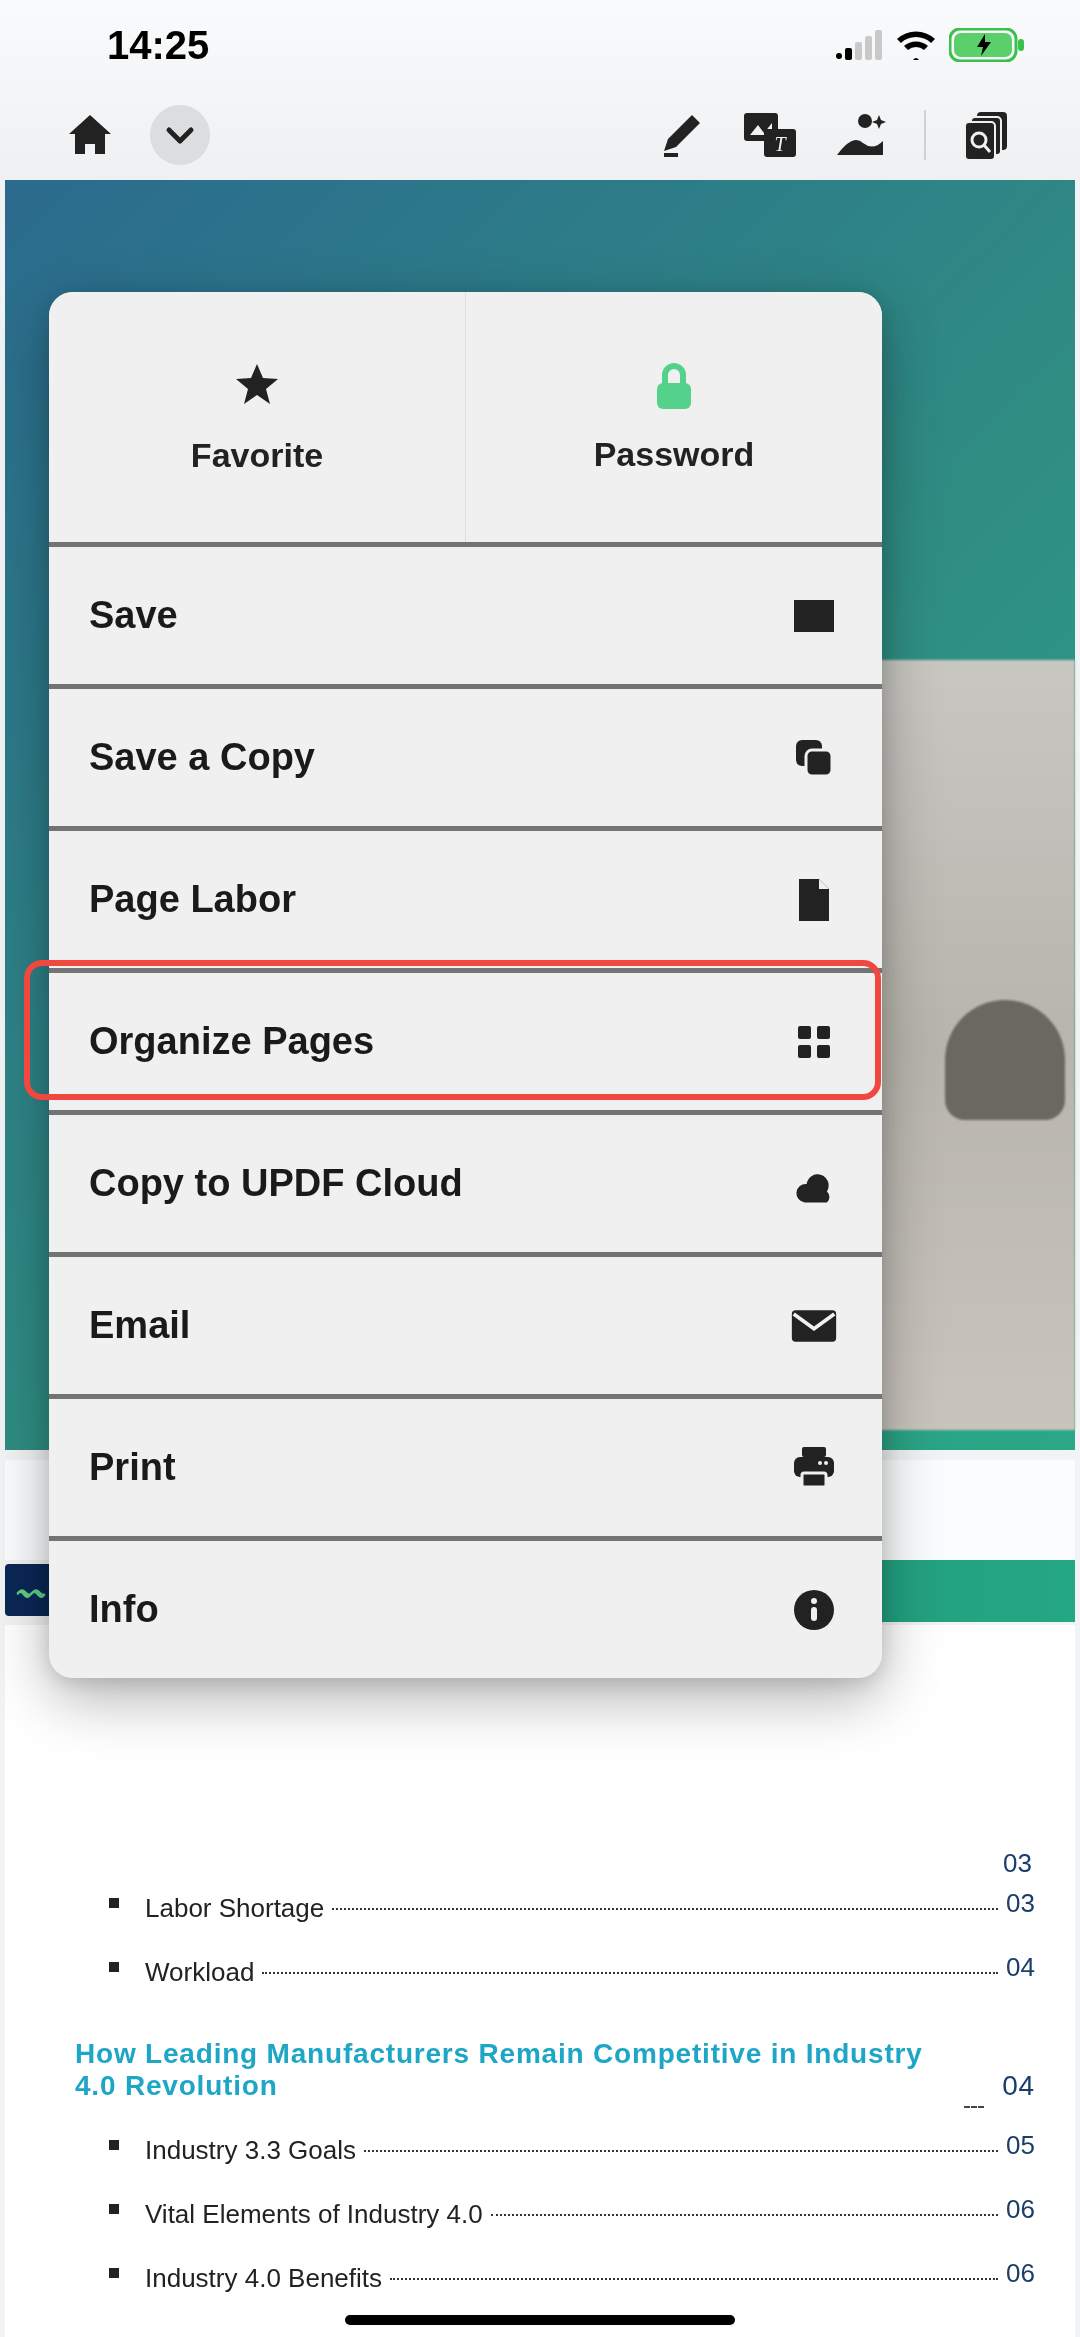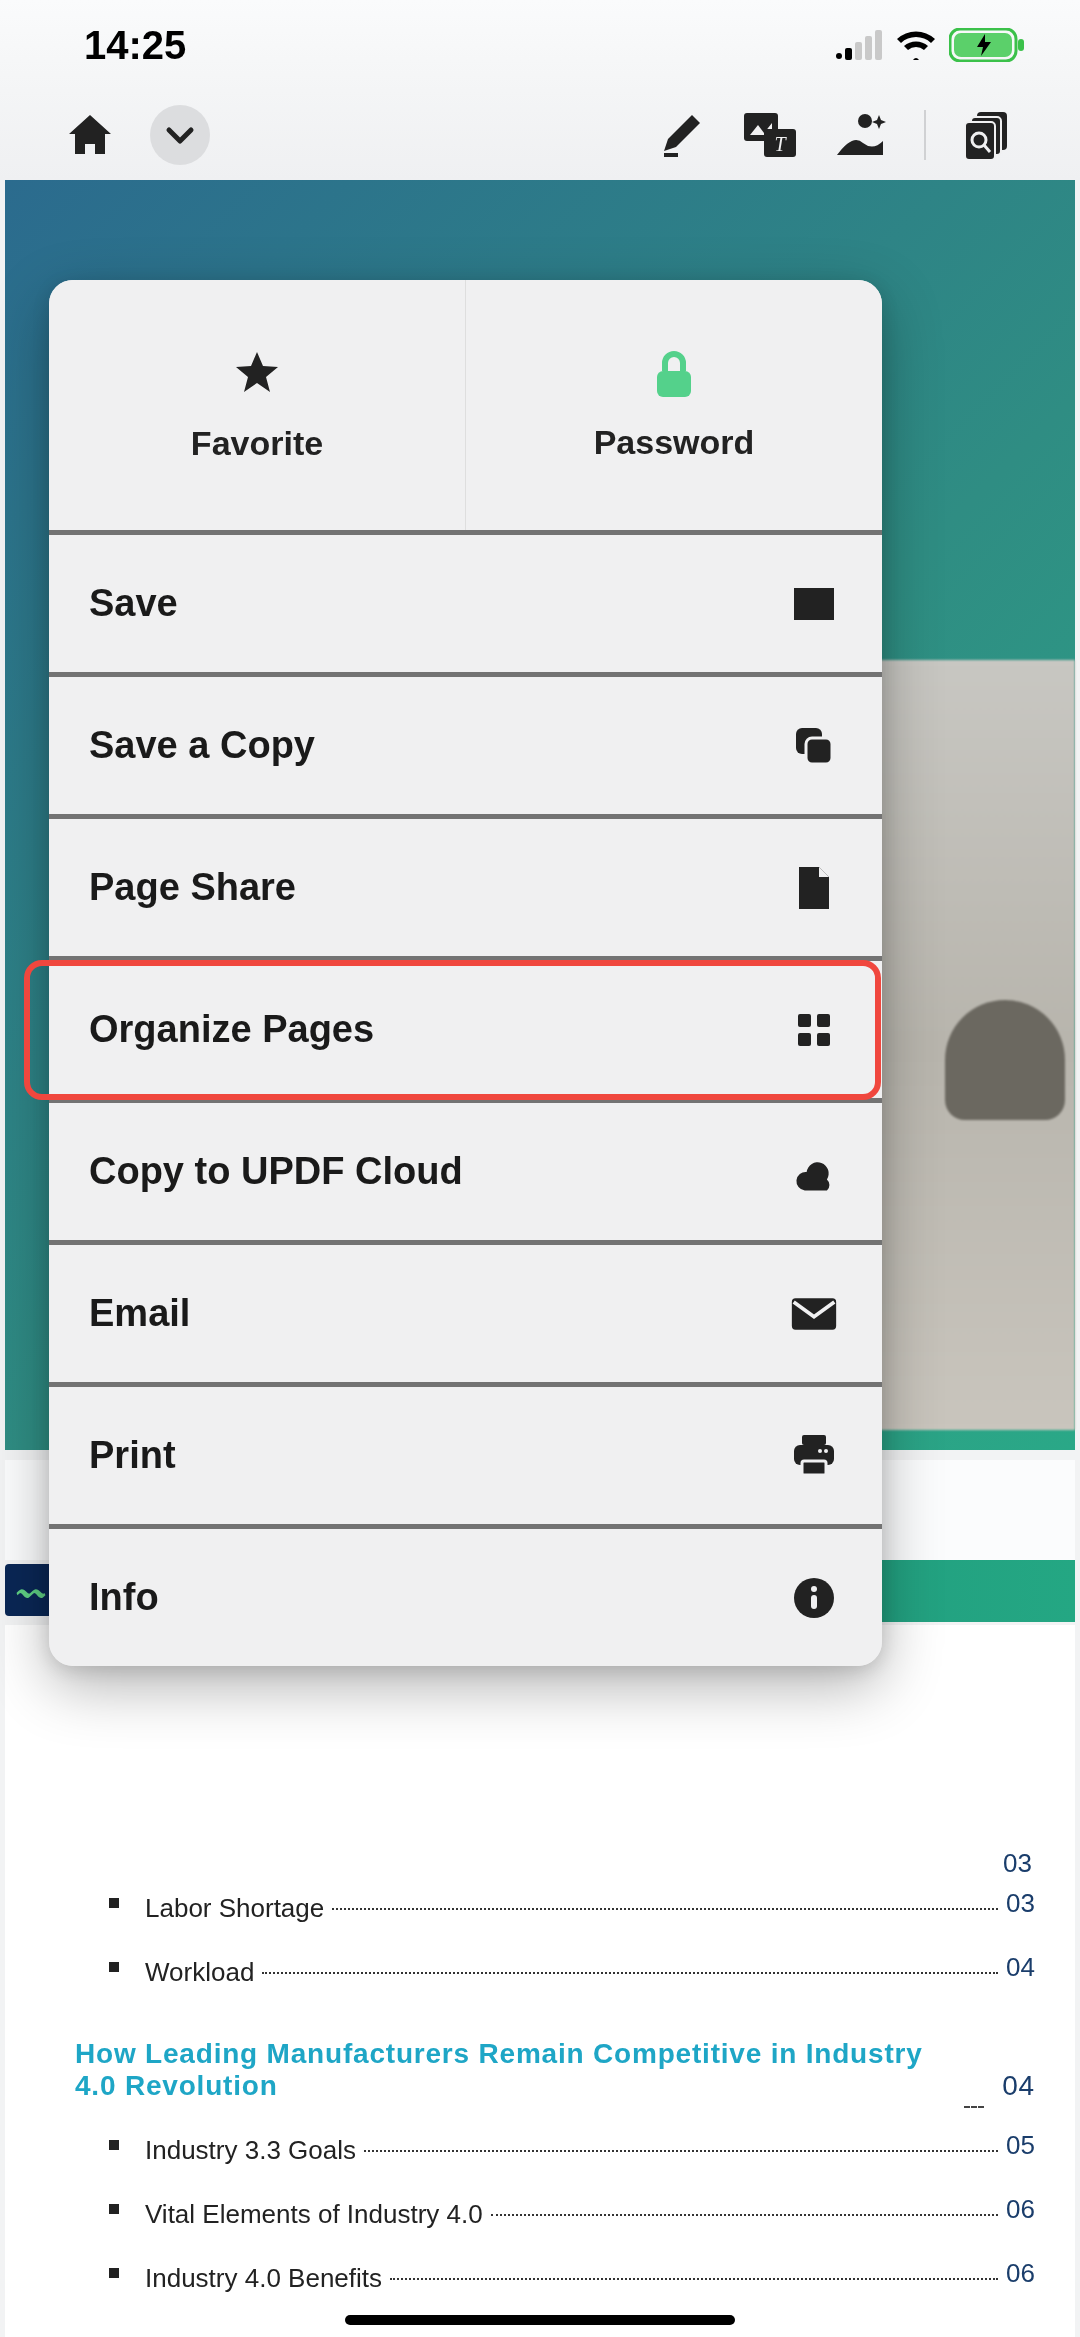--- a/index.html
+++ b/index.html
@@ -11,21 +11,21 @@
     position: relative;
     overflow: hidden;
   }
 
   
   .status-bar {
     height: 90px;
     display: flex;
     align-items: center;
     justify-content: space-between;
-    padding: 0 55px 0 84px;
+    padding: 0 55px 0 107px;
     background: linear-gradient(#fafbfc, #f4f5f6);
   }
   .status-time {
     font-size: 40px;
     font-weight: 700;
     color: #000;
   }
   .status-right { display: flex; align-items: center; gap: 12px; }
 
   
@@ -63,21 +63,21 @@
   }
   .doc-photo .motor { position:absolute; top:340px; right:10px; width:120px; height:120px; background:#6b6860; border-radius:60px 60px 20px 20px;}
   .doc-white-strip { position:absolute; top:1460px; left:5px; right:5px; height:100px; background:#fbfcfd;}
   .doc-chip { position:absolute; top:1564px; left:5px; width:52px; height:52px; background:#0a2755; border-radius:4px; display:flex; align-items:center; justify-content:center; color:#5fd084; font-size:28px;}
   .doc-green-strip { position:absolute; top:1560px; left:60px; right:5px; height:62px; background:linear-gradient(90deg,#1c8676,#24a783);}
   .doc-white2 { position:absolute; top:1625px; left:5px; right:5px; bottom:0; background:#fff;}
 
   
   .dropdown {
     position: absolute;
-    top: 280px; left: 49px;
+    top: 292px; left: 49px;
     width: 833px;
     background: #f0f0f1;
     border-radius: 24px;
     box-shadow: 0 20px 60px rgba(0,0,0,0.30), 0 4px 18px rgba(0,0,0,0.12);
     overflow: hidden;
   }
   .dropdown::before {
     content:""; position:absolute; top:-22px; left:126px;
     border-left:26px solid transparent; border-right:26px solid transparent;
     border-bottom:24px solid #f0f0f1;
@@ -278,21 +278,21 @@
   <div class="dd-item">
     <span class="dd-item-label">Save a Copy</span>
     <span class="dd-item-icon">
         <svg width="44" height="44" viewBox="0 0 44 44">
           <rect x="4" y="4" width="26" height="26" rx="6" fill="#222"></rect>
           <rect x="14" y="14" width="26" height="26" rx="6" fill="#222" stroke="#f0f0f1" stroke-width="3"></rect>
         </svg>
       </span>
   </div>
   <div class="dd-item">
-    <span class="dd-item-label">Page Share</span>
+    <span class="dd-item-label">Page Labor</span>
     <span class="dd-item-icon">
         <svg width="38" height="46" viewBox="0 0 38 46">
           <path fill="#222" d="M4 2 h20 l10 10 v32 h-30z"></path>
           <path fill="#f0f0f1" d="M24 2 v10 h10"></path>
         </svg>
       </span>
   </div>
   <div class="dd-item">
     <span class="dd-item-label">Organize Pages</span>
     <span class="dd-item-icon">

